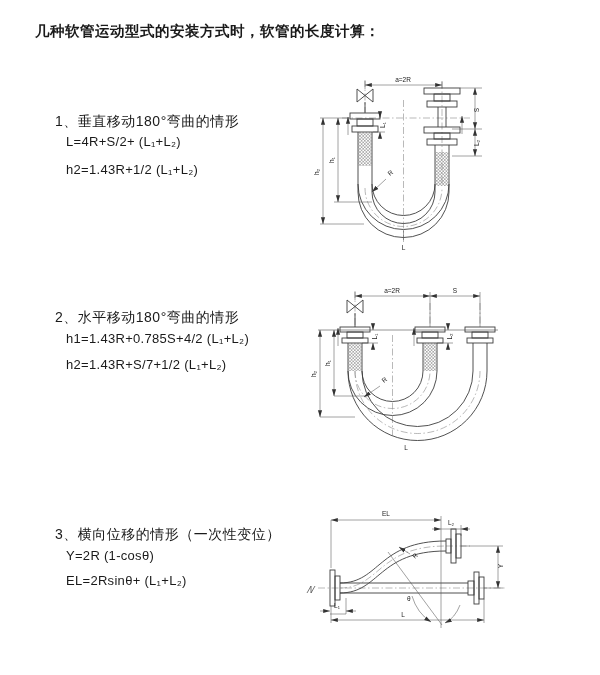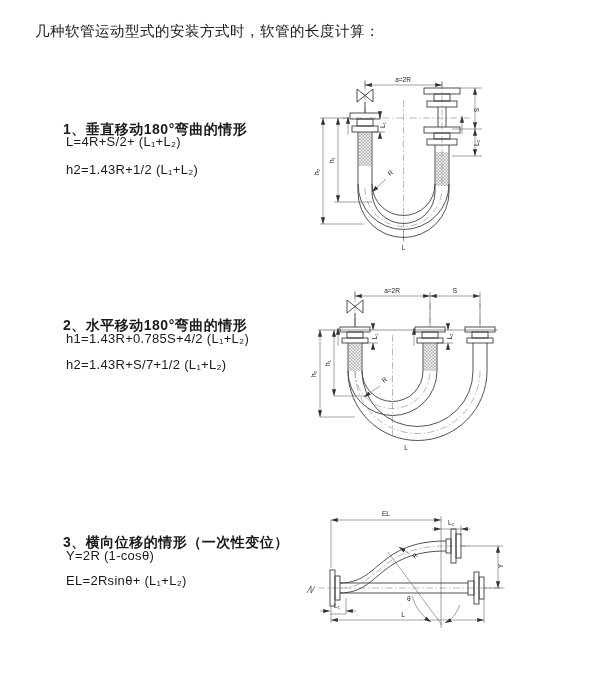--- a/index.html
+++ b/index.html
@@ -1,22 +1,22 @@
 <!DOCTYPE html>
 <html><head>
 <meta charset="utf-8">
 <style>
   html,body{margin:0;padding:0}
   body{
     width:600px;height:675px;background:#fff;position:relative;overflow:hidden;
     font-family:"Liberation Sans","DejaVu Sans",sans-serif;color:#1a1a1a;
   }
-  .title{position:absolute;left:35px;top:22px;font-size:14.5px;font-weight:400;letter-spacing:.5px}
+  .title{position:absolute;left:35px;top:22px;font-size:14.5px;font-weight:700;letter-spacing:.5px}
   .sec{position:absolute}
-  .sec h3{margin:16px;font-size:14px;font-weight:700;letter-spacing:.5px}
+  .sec h3{margin:8px;font-size:14px;font-weight:400;letter-spacing:.5px}
   .fxs{position:absolute}
   .fx{font-size:13px;letter-spacing:.3px;white-space:pre}
   .lh28 .fx{line-height:28px}
   .lh26 .fx{line-height:26px}
   .lh25 .fx{line-height:25px}
   svg.diag{position:absolute}
   g.ln{fill:none;stroke:#3d3d3d;stroke-width:.9}
   g.dm{fill:none;stroke:#555;stroke-width:.55}
   g.cl{fill:none;stroke:#8a8a8a;stroke-width:.6;stroke-dasharray:7 2.5 1.5 2.5}
   g.tx{stroke:none;fill:#222}

